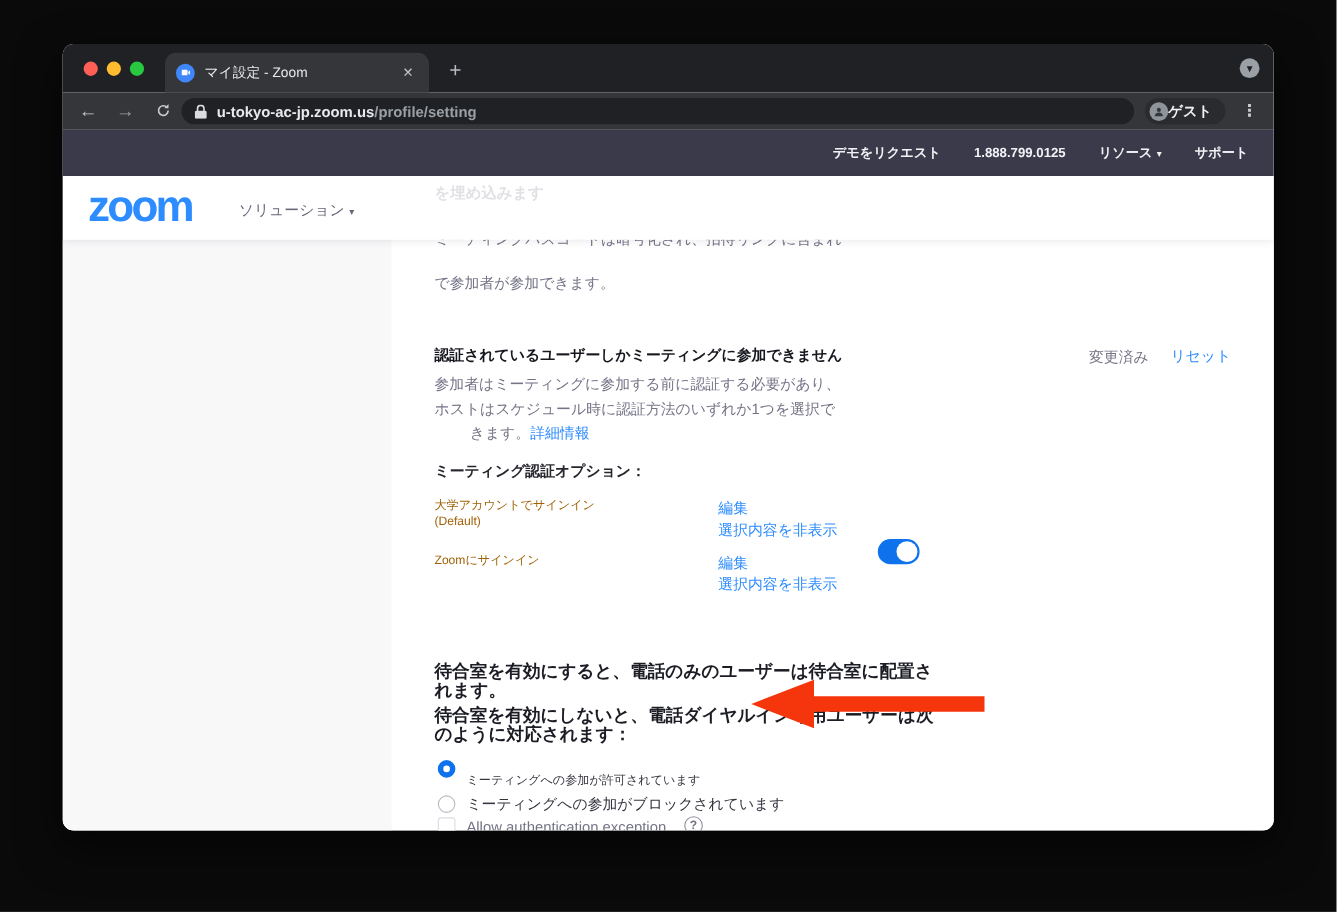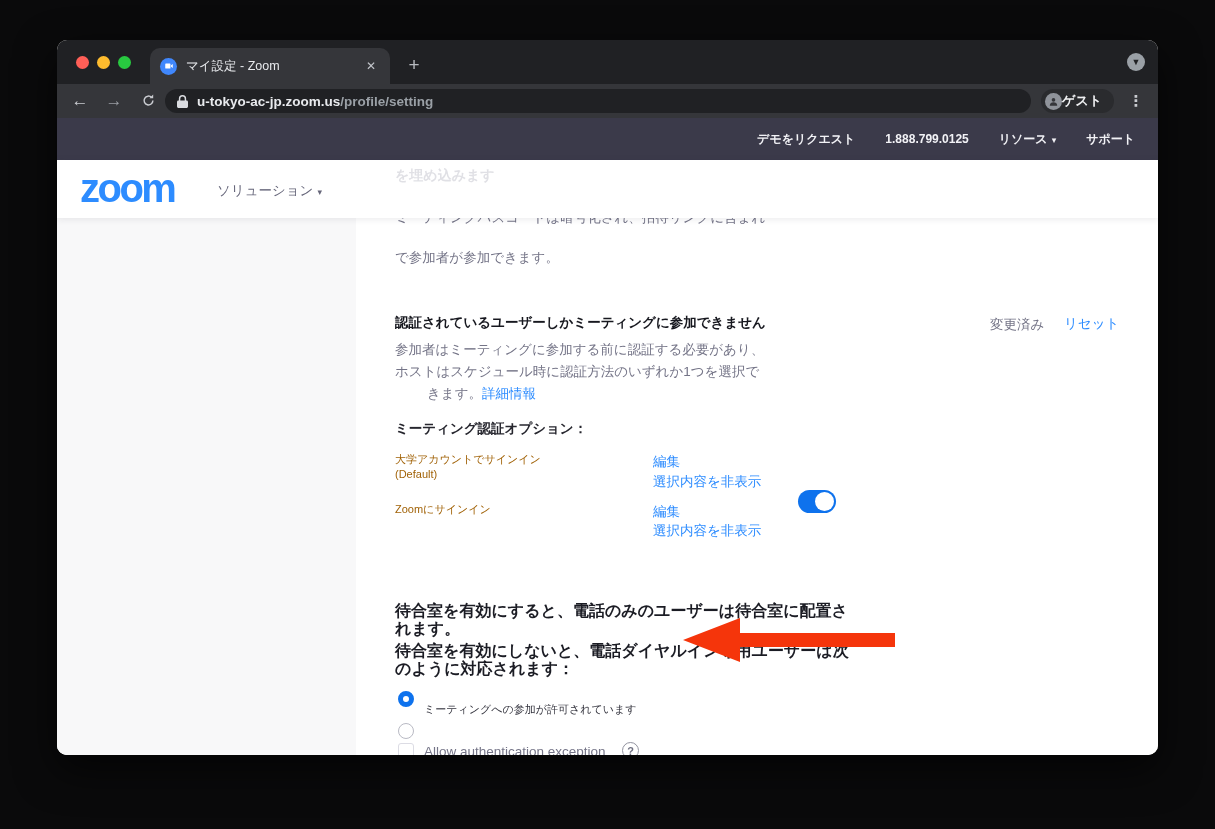--- a/index.html
+++ b/index.html
@@ -203,16 +203,17 @@
     <div class="help-circle">?</div>
 
     <div class="txt bold-para" style="left:338px;top:384px;">待合室を有効にすると、電話のみのユーザーは待合室に配置さ</div>
     <div class="txt bold-para" style="left:338px;top:402px;text-align:center;">れます。</div>
     <div class="txt bold-para" style="left:338px;top:424px;">待合室を有効にしないと、電話ダイヤルイン専用ユーザーは次</div>
     <div class="txt bold-para" style="left:338px;top:442px;">のように対応されます：</div>
 
     <div class="radio on" style="left:341px;top:473px;"></div>
     <div class="txt" style="left:367px;top:472px;color:#35353f;font-size:11px;margin-top:12px;">ミーティングへの参加が許可されています</div>
     <div class="radio off" style="left:341px;top:505px;"></div>
+    <div class="txt" style="left:367px;top:504px;color:#35353f;font-size:13.5px;">ミーティングへの参加がブロックされています</div>
 
   </div>
 
 </div>
 
 </body></html>

